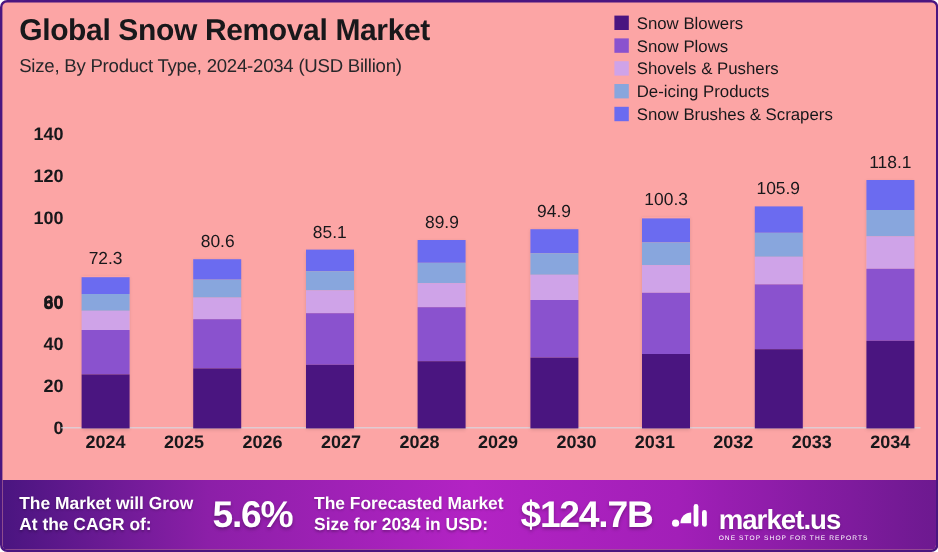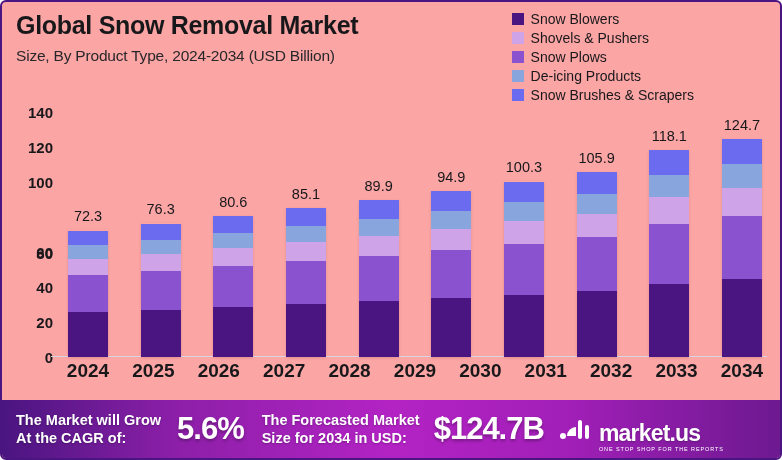--- a/index.html
+++ b/index.html
@@ -73,21 +73,21 @@
   }
   .seg { width: 100%; }
 
   
   .xaxis {
     position: absolute; left: 57px; top: 358px; width: 712px;
     display: flex; justify-content: space-between;
   }
   .xtick {
     width: 58px; text-align: center;
-    font-size: 19px; font-weight: bold; color: #18181b;
+    font-size: 15px; font-weight: bold; color: #18181b;
   }
 
   
   .footer {
     position: absolute; left: 0; bottom: 0; width: 782px; height: 58px;
     background: linear-gradient(90deg, #4a1580 0%, #8c1fa8 22%, #b323c4 50%, #a21fb8 72%, #6c198f 100%);
     display: flex; align-items: center; color: #ffffff;
   }
   .f-text {
     font-size: 14.5px; font-weight: bold; line-height: 1.25;
@@ -119,26 +119,26 @@
     <div class="title">Global Snow Removal Market</div>
     <div class="subtitle">Size, By Product Type, 2024-2034 (USD Billion)</div>
   </div>
 
   <div class="legend" id="legend">
       <div class="legend-item">
         <span class="legend-swatch" style="background: rgb(74, 21, 128);"></span>
         <span class="legend-label">Snow Blowers</span>
       </div>
       <div class="legend-item">
+        <span class="legend-swatch" style="background: rgb(138, 82, 206);"></span>
+        <span class="legend-label">Snow Plows</span>
+      </div>
+      <div class="legend-item">
         <span class="legend-swatch" style="background: rgb(207, 163, 232);"></span>
         <span class="legend-label">Shovels &amp; Pushers</span>
-      </div>
-      <div class="legend-item">
-        <span class="legend-swatch" style="background: rgb(138, 82, 206);"></span>
-        <span class="legend-label">Snow Plows</span>
       </div>
       <div class="legend-item">
         <span class="legend-swatch" style="background: rgb(136, 166, 221);"></span>
         <span class="legend-label">De-icing Products</span>
       </div>
       <div class="legend-item">
         <span class="legend-swatch" style="background: rgb(107, 107, 240);"></span>
         <span class="legend-label">Snow Brushes &amp; Scrapers</span>
       </div>
     </div>
@@ -160,30 +160,20 @@
           <div class="bar-total" style="bottom: 132.525px;">72.3</div>
           <div class="bar-stack" style="height: 126.525px;">
             <div class="seg" style="background: rgb(74, 21, 128); height: 35.6846%;"></div>
             <div class="seg" style="background: rgb(138, 82, 206); height: 29.0456%;"></div>
             <div class="seg" style="background: rgb(207, 163, 232); height: 12.7248%;"></div>
             <div class="seg" style="background: rgb(136, 166, 221); height: 10.7884%;"></div>
             <div class="seg" style="background: rgb(107, 107, 240); height: 11.7566%;"></div>
           </div>
         </div>
         <div class="bar-col">
-          <div class="bar-total" style="bottom: 139.525px;">76.3</div>
-          <div class="bar-stack" style="height: 133.525px;">
-            <div class="seg" style="background: rgb(74, 21, 128); height: 35.3866%;"></div>
-            <div class="seg" style="background: rgb(138, 82, 206); height: 29.0957%;"></div>
-            <div class="seg" style="background: rgb(207, 163, 232); height: 12.713%;"></div>
-            <div class="seg" style="background: rgb(136, 166, 221); height: 10.7471%;"></div>
-            <div class="seg" style="background: rgb(107, 107, 240); height: 12.0577%;"></div>
-          </div>
-        </div>
-        <div class="bar-col">
           <div class="bar-total" style="bottom: 147.05px;">80.6</div>
           <div class="bar-stack" style="height: 141.05px;">
             <div class="seg" style="background: rgb(74, 21, 128); height: 35.4839%;"></div>
             <div class="seg" style="background: rgb(138, 82, 206); height: 29.0323%;"></div>
             <div class="seg" style="background: rgb(207, 163, 232); height: 12.7792%;"></div>
             <div class="seg" style="background: rgb(136, 166, 221); height: 10.794%;"></div>
             <div class="seg" style="background: rgb(107, 107, 240); height: 11.9107%;"></div>
           </div>
         </div>
         <div class="bar-col">
@@ -237,30 +227,20 @@
           </div>
         </div>
         <div class="bar-col">
           <div class="bar-total" style="bottom: 212.675px; text-align: center;">118.1</div>
           <div class="bar-stack" style="height: 206.675px;">
             <div class="seg" style="background: rgb(74, 21, 128); height: 35.4784%;"></div>
             <div class="seg" style="background: rgb(138, 82, 206); height: 29.1279%;"></div>
             <div class="seg" style="background: rgb(207, 163, 232); height: 12.7858%;"></div>
             <div class="seg" style="background: rgb(136, 166, 221); height: 10.8383%;"></div>
             <div class="seg" style="background: rgb(107, 107, 240); height: 11.7697%;"></div>
-          </div>
-        </div>
-        <div class="bar-col">
-          <div class="bar-total" style="bottom: 224.225px;">124.7</div>
-          <div class="bar-stack" style="height: 218.225px;">
-            <div class="seg" style="background: rgb(74, 21, 128); height: 35.5253%;"></div>
-            <div class="seg" style="background: rgb(138, 82, 206); height: 29.1099%;"></div>
-            <div class="seg" style="background: rgb(207, 163, 232); height: 12.8308%;"></div>
-            <div class="seg" style="background: rgb(136, 166, 221); height: 10.826%;"></div>
-            <div class="seg" style="background: rgb(107, 107, 240); height: 11.7081%;"></div>
           </div>
         </div>
       </div>
   </div>
 
   <div class="xaxis" id="xaxis">
       <div class="xtick">2024</div>
       <div class="xtick">2025</div>
       <div class="xtick">2026</div>
       <div class="xtick">2027</div>

